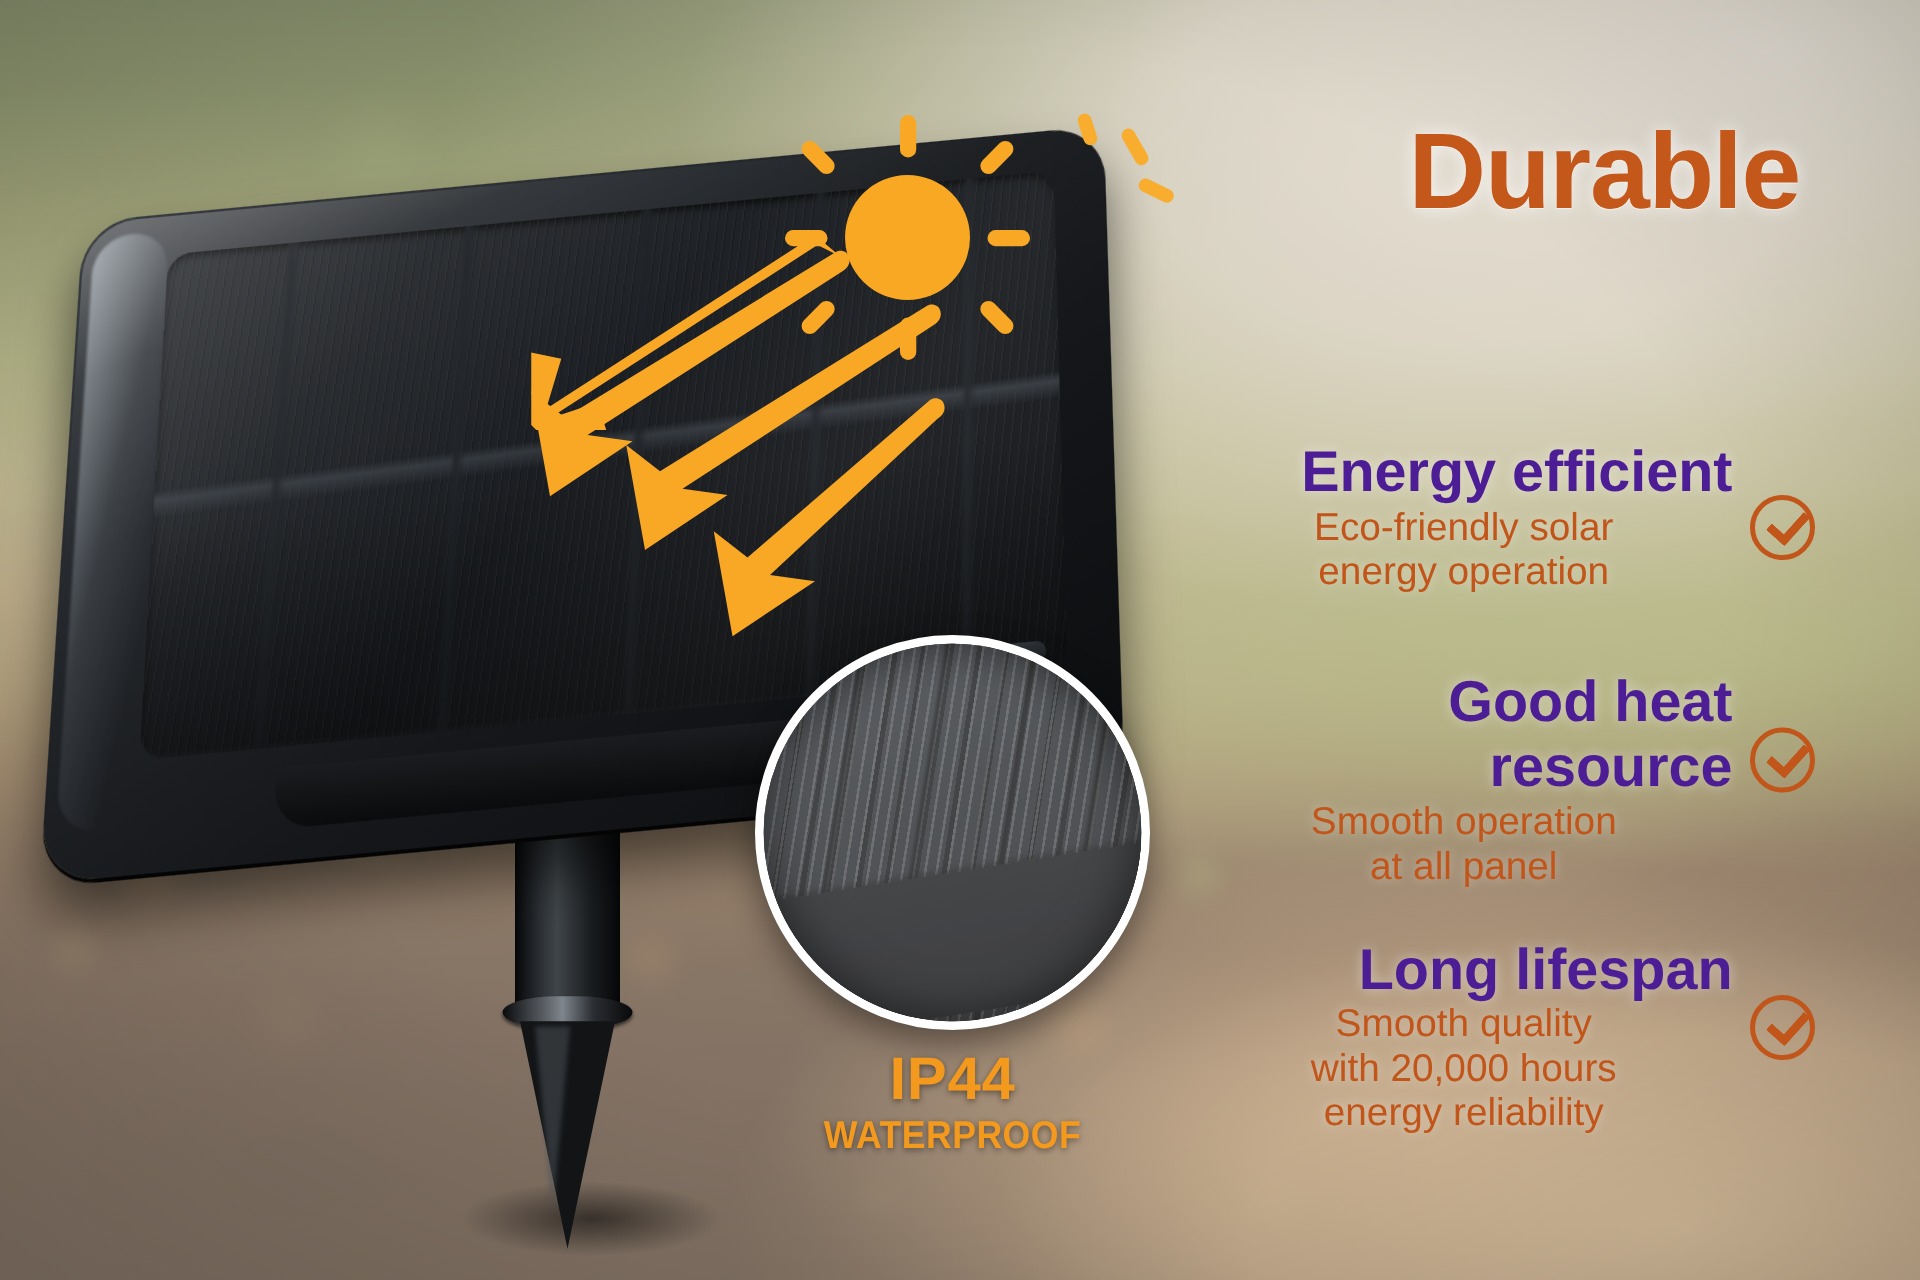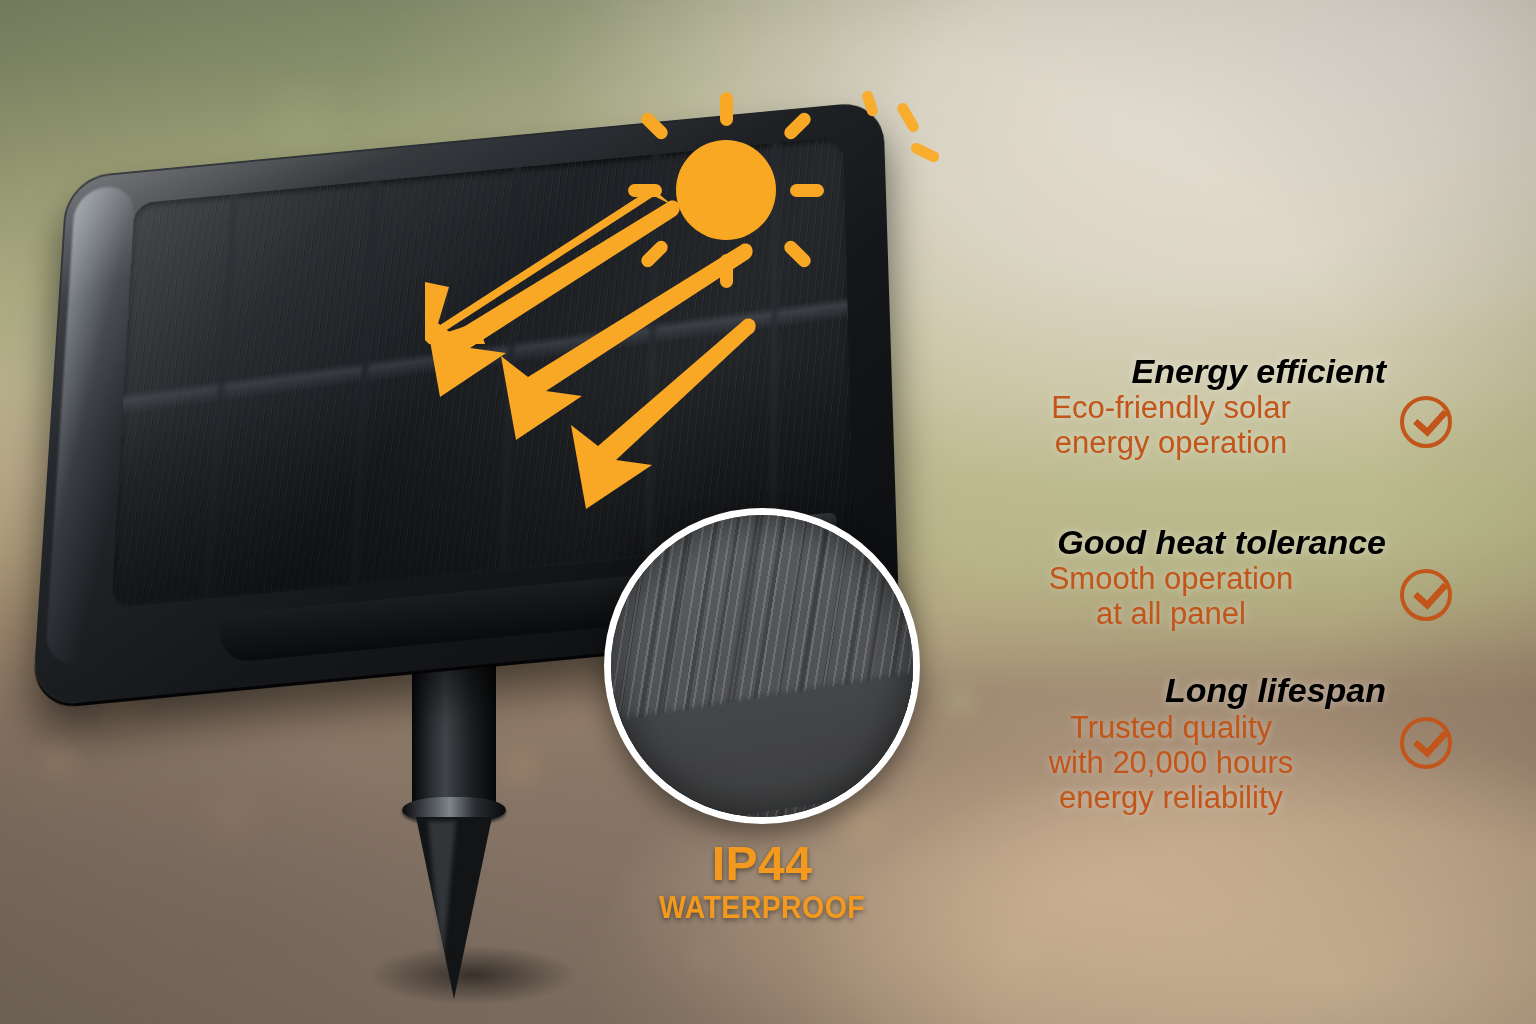--- a/index.html
+++ b/index.html
@@ -286,23 +286,22 @@
     font-size:86px;font-weight:bold;line-height:.96;color:#c4571a;
     letter-spacing:-1px;
     text-shadow:0 0 14px rgba(255,255,255,.75), 0 1px 0 rgba(255,255,255,.5);
   }
   .headline span{display:block;}
 
   .features{position:absolute;right:40px;top:352px;width:540px;}
   .feat{position:relative;margin-bottom:40px;}
   .feat-text{padding-right:110px;text-align:right;}
   .feat-title{
-    font-size:34px;font-weight:bold;color:#000000;line-height:1.12;
+    font-size:46px;font-weight:bold;color:#4c1d95;line-height:1.12;
     text-shadow:0 0 10px rgba(255,255,255,.45);
-    font-style:italic;
   }
   .feat-desc{
     font-size:31px;color:#c1551a;line-height:1.14;
     text-shadow:0 0 9px rgba(255,255,255,.4);
   }
   .feat-desc span{display:block;text-align:center;}
   .check{
     position:absolute;right:44px;width:52px;height:52px;border-radius:50%;
     border:4px solid #c1551a;
   }
@@ -403,51 +402,52 @@
     </div>
     <div class="magni-vig"></div>
   </div>
 
   <div class="ip-label">
     <div class="ip-main">IP44</div>
     <div class="ip-sub">WATERPROOF</div>
   </div>
 
   <div class="headline">
+    <span>Durable</span>
   </div>
 
   <div class="features">
 
     <div class="feat">
       <div class="feat-text">
         <div class="feat-title">Energy efficient</div>
         <div class="feat-desc">
           <span>Eco-friendly solar</span>
           <span>energy operation</span>
         </div>
       </div>
       <div class="check check-1"></div>
     </div>
 
     <div class="feat" style="margin-top:62px;">
       <div class="feat-text">
-        <div class="feat-title">Good heat tolerance</div>
+        <div class="feat-title">Good heat resource</div>
         <div class="feat-desc">
           <span>Smooth operation</span>
           <span>at all panel</span>
         </div>
       </div>
       <div class="check check-2"></div>
     </div>
 
     <div class="feat" style="margin-top:40px;">
       <div class="feat-text">
         <div class="feat-title">Long lifespan</div>
         <div class="feat-desc">
-          <span>Trusted quality</span>
+          <span>Smooth quality</span>
           <span>with 20,000 hours</span>
           <span>energy reliability</span>
         </div>
       </div>
       <div class="check check-3"></div>
     </div>
 
   </div>
 
 </div>

